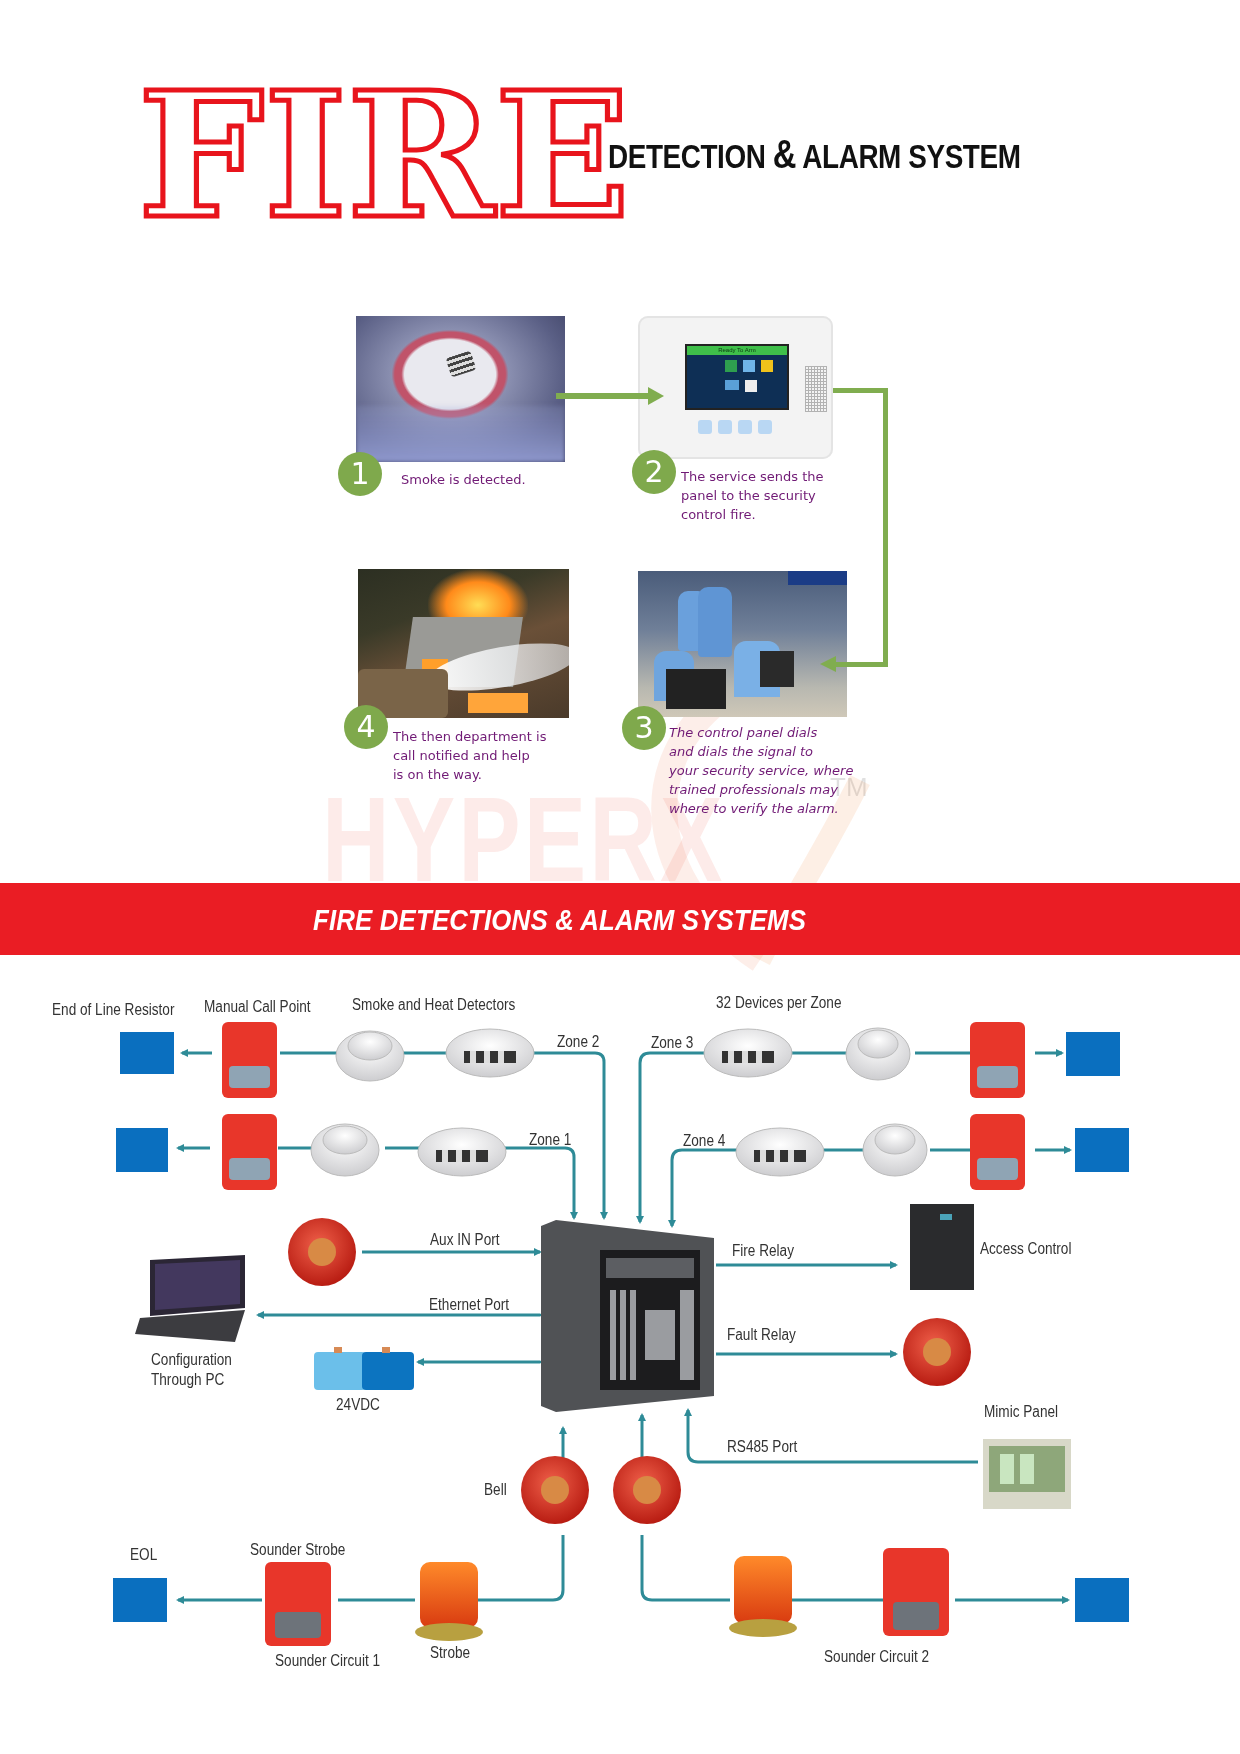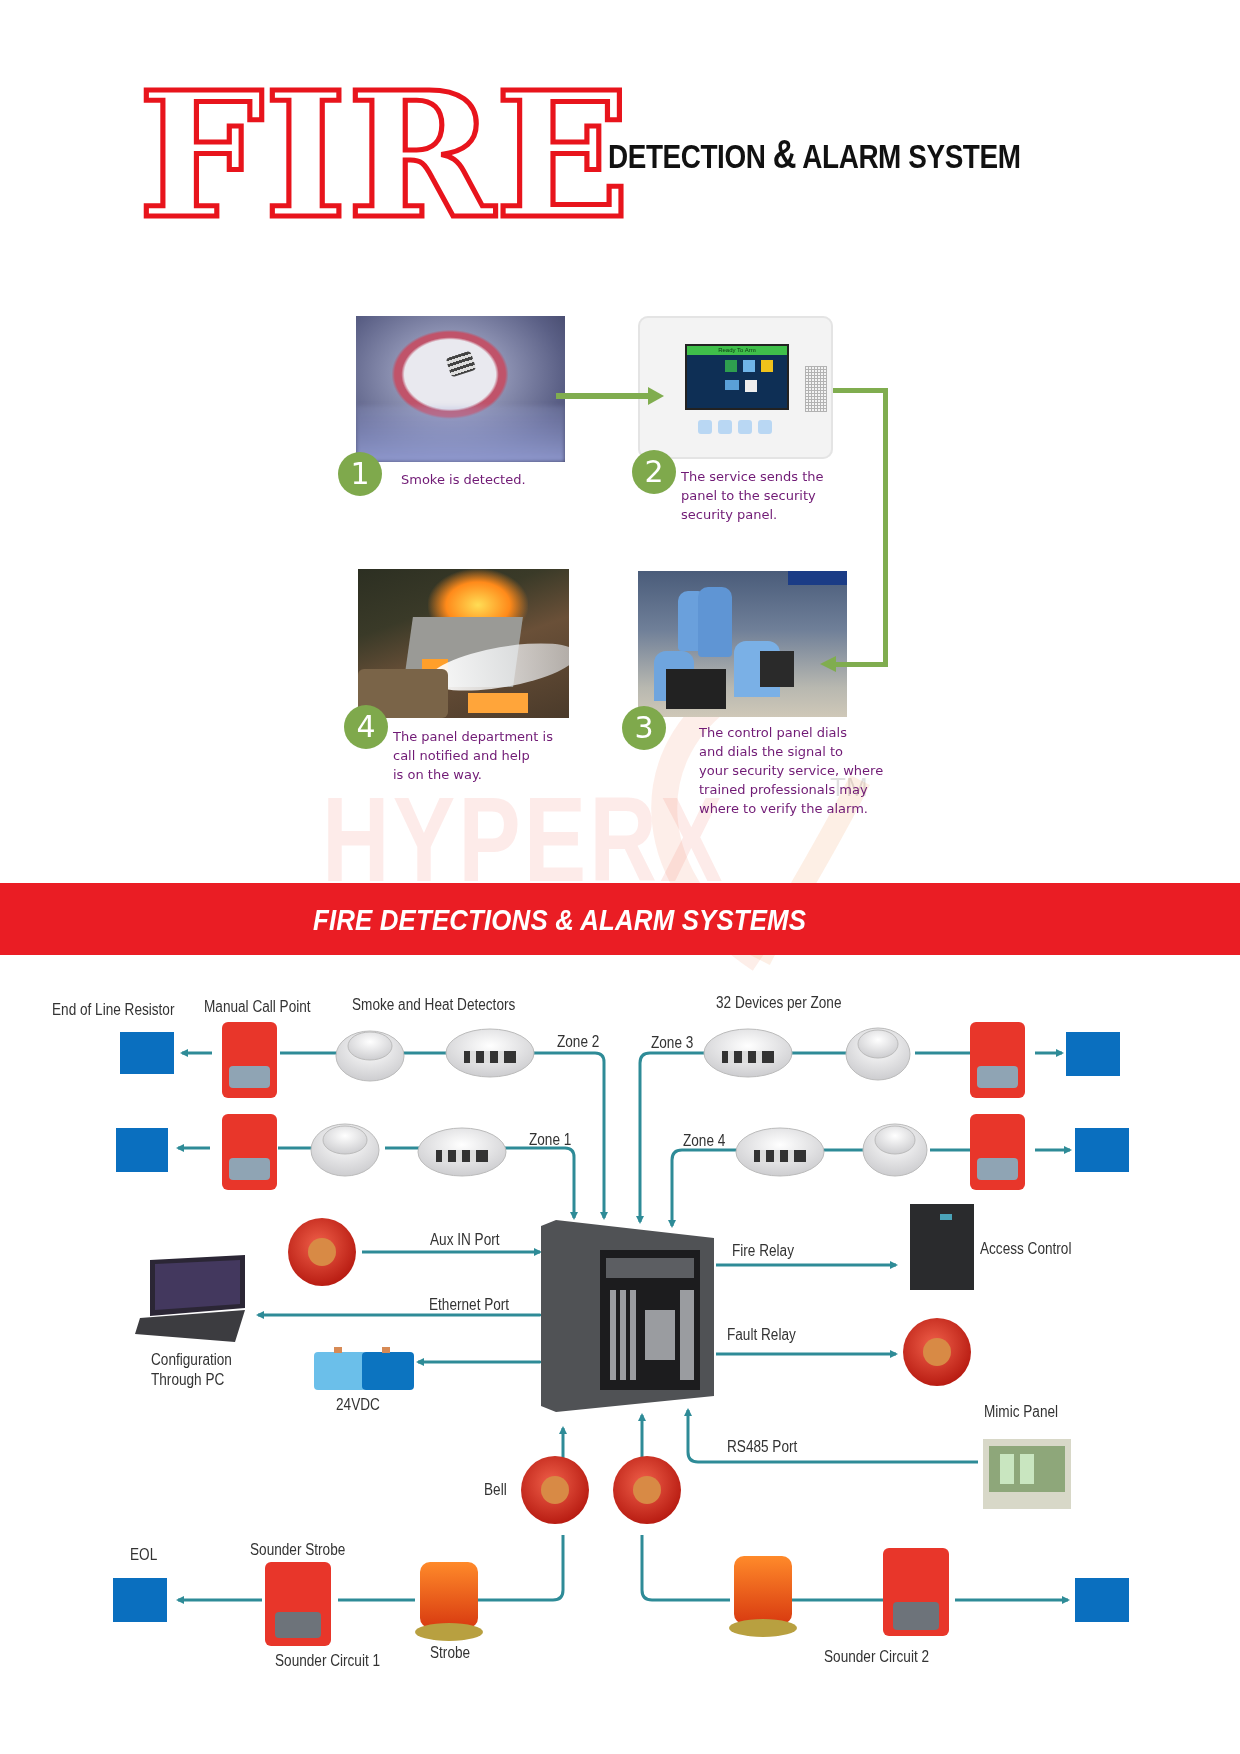--- a/index.html
+++ b/index.html
@@ -94,32 +94,32 @@
 <div class="g-line" style="left:836px;top:662px;width:52px;height:5px;"></div>
 <div class="abs" style="left:820px;top:656px;width:0;height:0;border-top:8px solid transparent;border-bottom:8px solid transparent;border-right:16px solid #80ad4f;"></div>
 
 <div class="step-num" style="left:338px;top:452px;">1</div>
 <div class="step-text" style="left:401px;top:470px;">Smoke is detected.</div>
 
 <div class="step-num" style="left:632px;top:450px;">2</div>
 <div class="step-text" style="left:681px;top:467px;width:175px;">
     <div>The service sends the</div>
     <div>panel to the security</div>
-    <div>security panel.</div>
+    <div>control fire.</div>
   </div>
 
 <div class="step-num" style="left:344px;top:705px;">4</div>
 <div class="step-text" style="left:393px;top:727px;width:165px;">
-    <div>The panel department is</div>
+    <div>The then department is</div>
     <div>call notified and help</div>
     <div>is on the way.</div>
   </div>
 
 <div class="step-num" style="left:622px;top:706px;">3</div>
-<div class="step-text" style="left:699px;top:723px;width:198px;">
+<div class="step-text" style="left:669px;top:723px;width:198px;font-style:italic;">
     <div>The control panel dials</div>
     <div>and dials the signal to</div>
     <div>your security service, where</div>
     <div>trained professionals may</div>
     <div>where to verify the alarm.</div>
   </div>
 
 <div id="banner" class="abs">
   <div id="banner-text">FIRE DETECTIONS &amp; ALARM SYSTEMS</div>
 </div>

